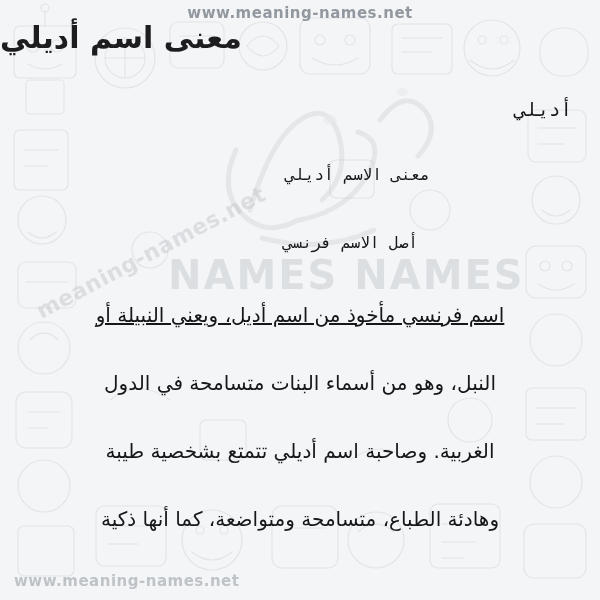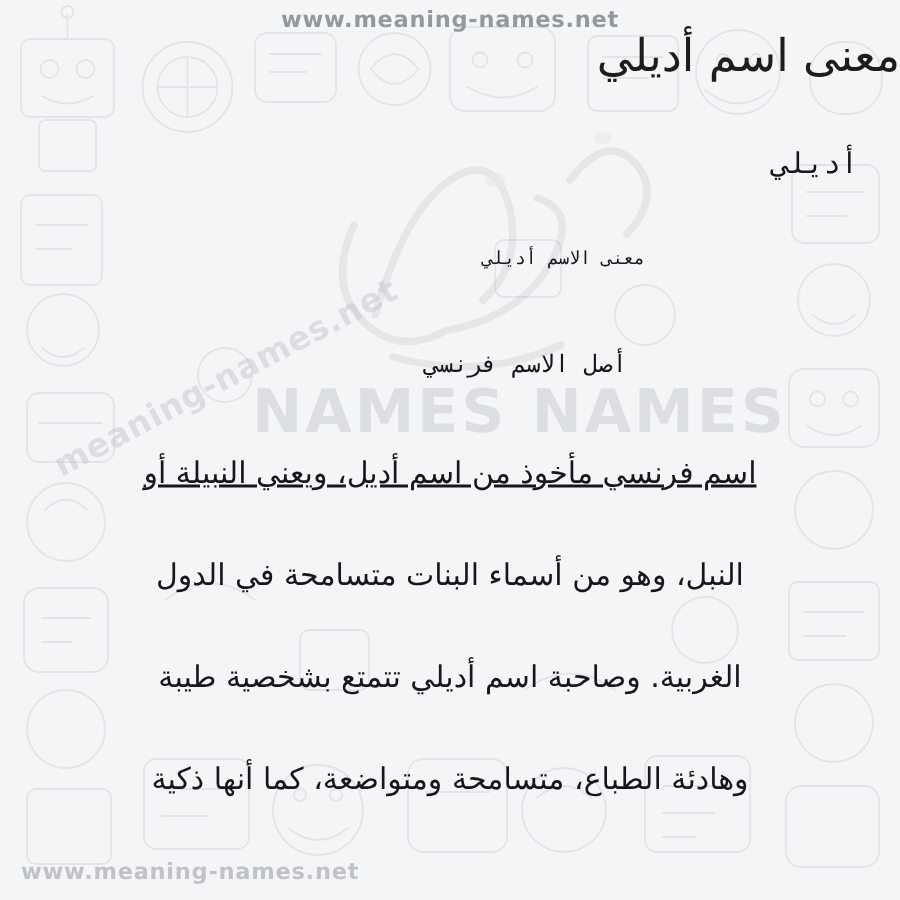--- a/index.html
+++ b/index.html
@@ -87,23 +87,23 @@
     height: 600px;
     box-sizing: border-box;
     padding: 0;
   }
 
   .title {
     position: absolute;
     top: 20px;
     left: 0;
     width: 600px;
-    text-align: right;
+    text-align: left;
     font-size: 30px;
-    font-weight: normal;
+    font-weight: bold;
     color: #1d1d1f;
     direction: rtl;
   }
 
   .line {
     position: absolute;
     color: #15181b;
     direction: rtl;
     white-space: nowrap;
     font-family: Liberation Mono, monospace;
@@ -111,21 +111,21 @@
 
   .name-line {
     top: 98px;
     right: 28px;
     font-size: 19px;
     font-weight: normal;
   }
   .meaning-label {
     top: 165px;
     right: 170px;
-    font-size: 12px;
+    font-size: 16px;
   }
   .origin-label {
     top: 233px;
     right: 182px;
     font-size: 16px;
   }
 
   .para {
     position: absolute;
     right: 24px;

